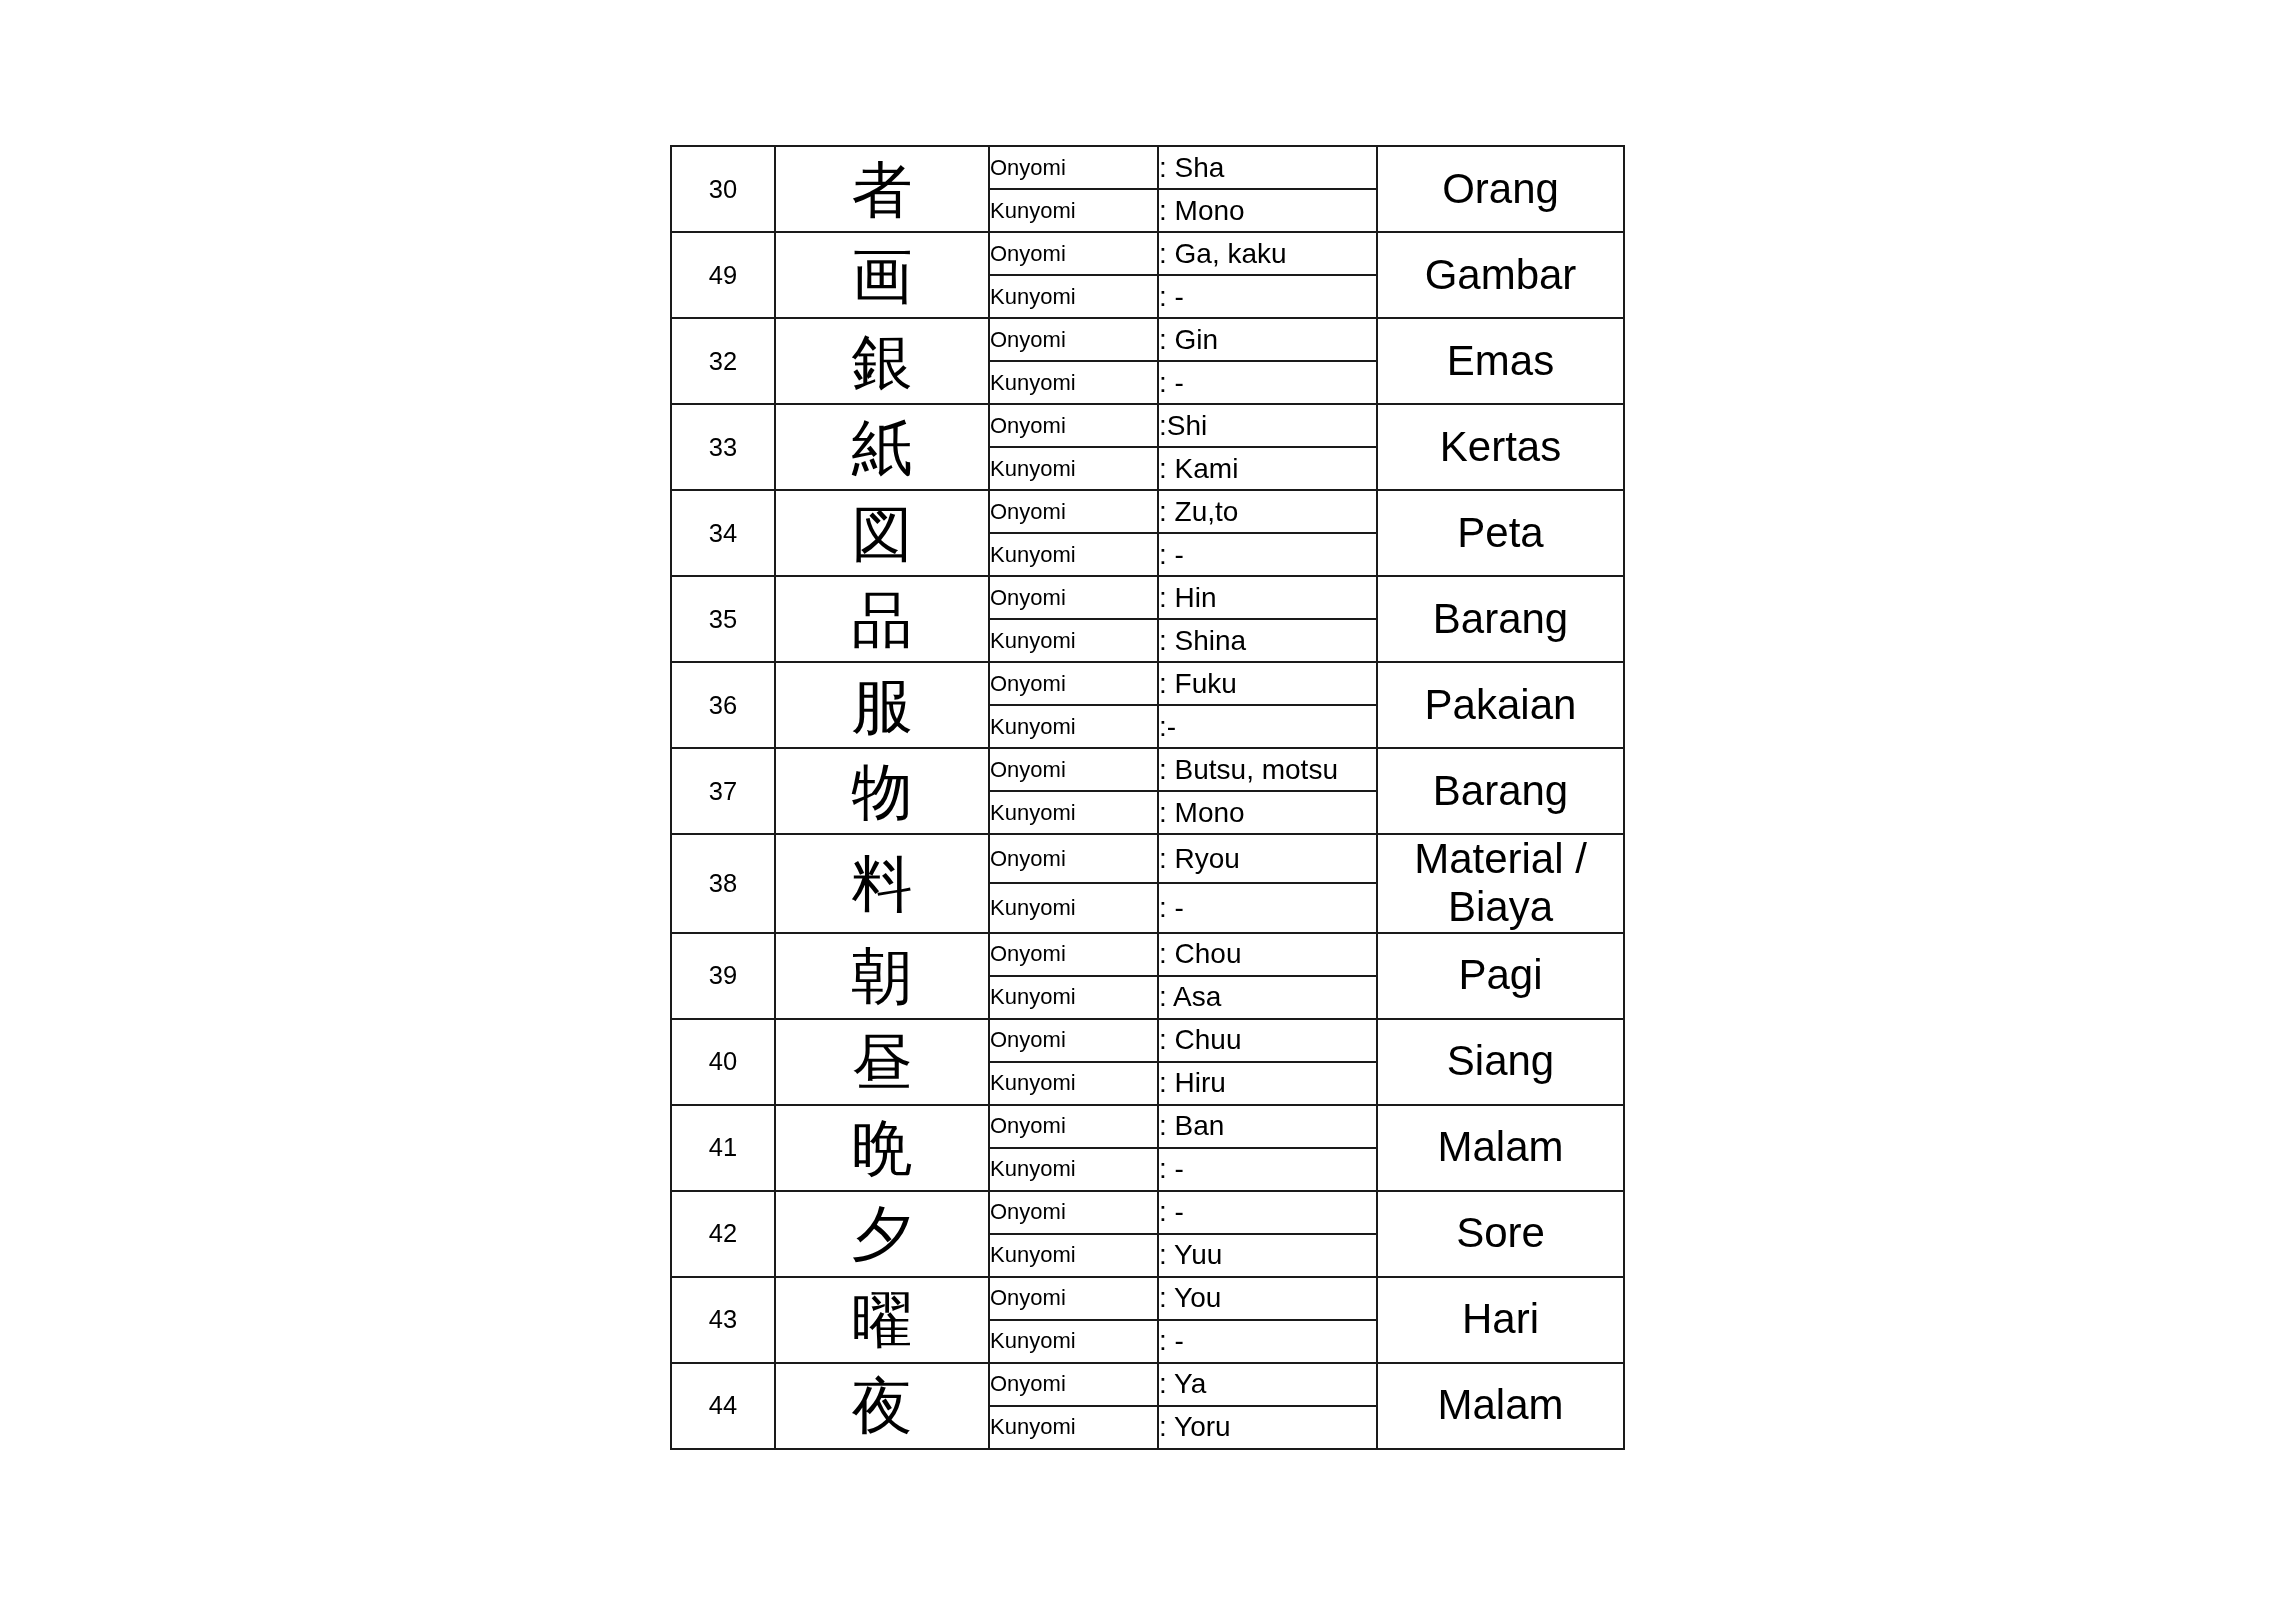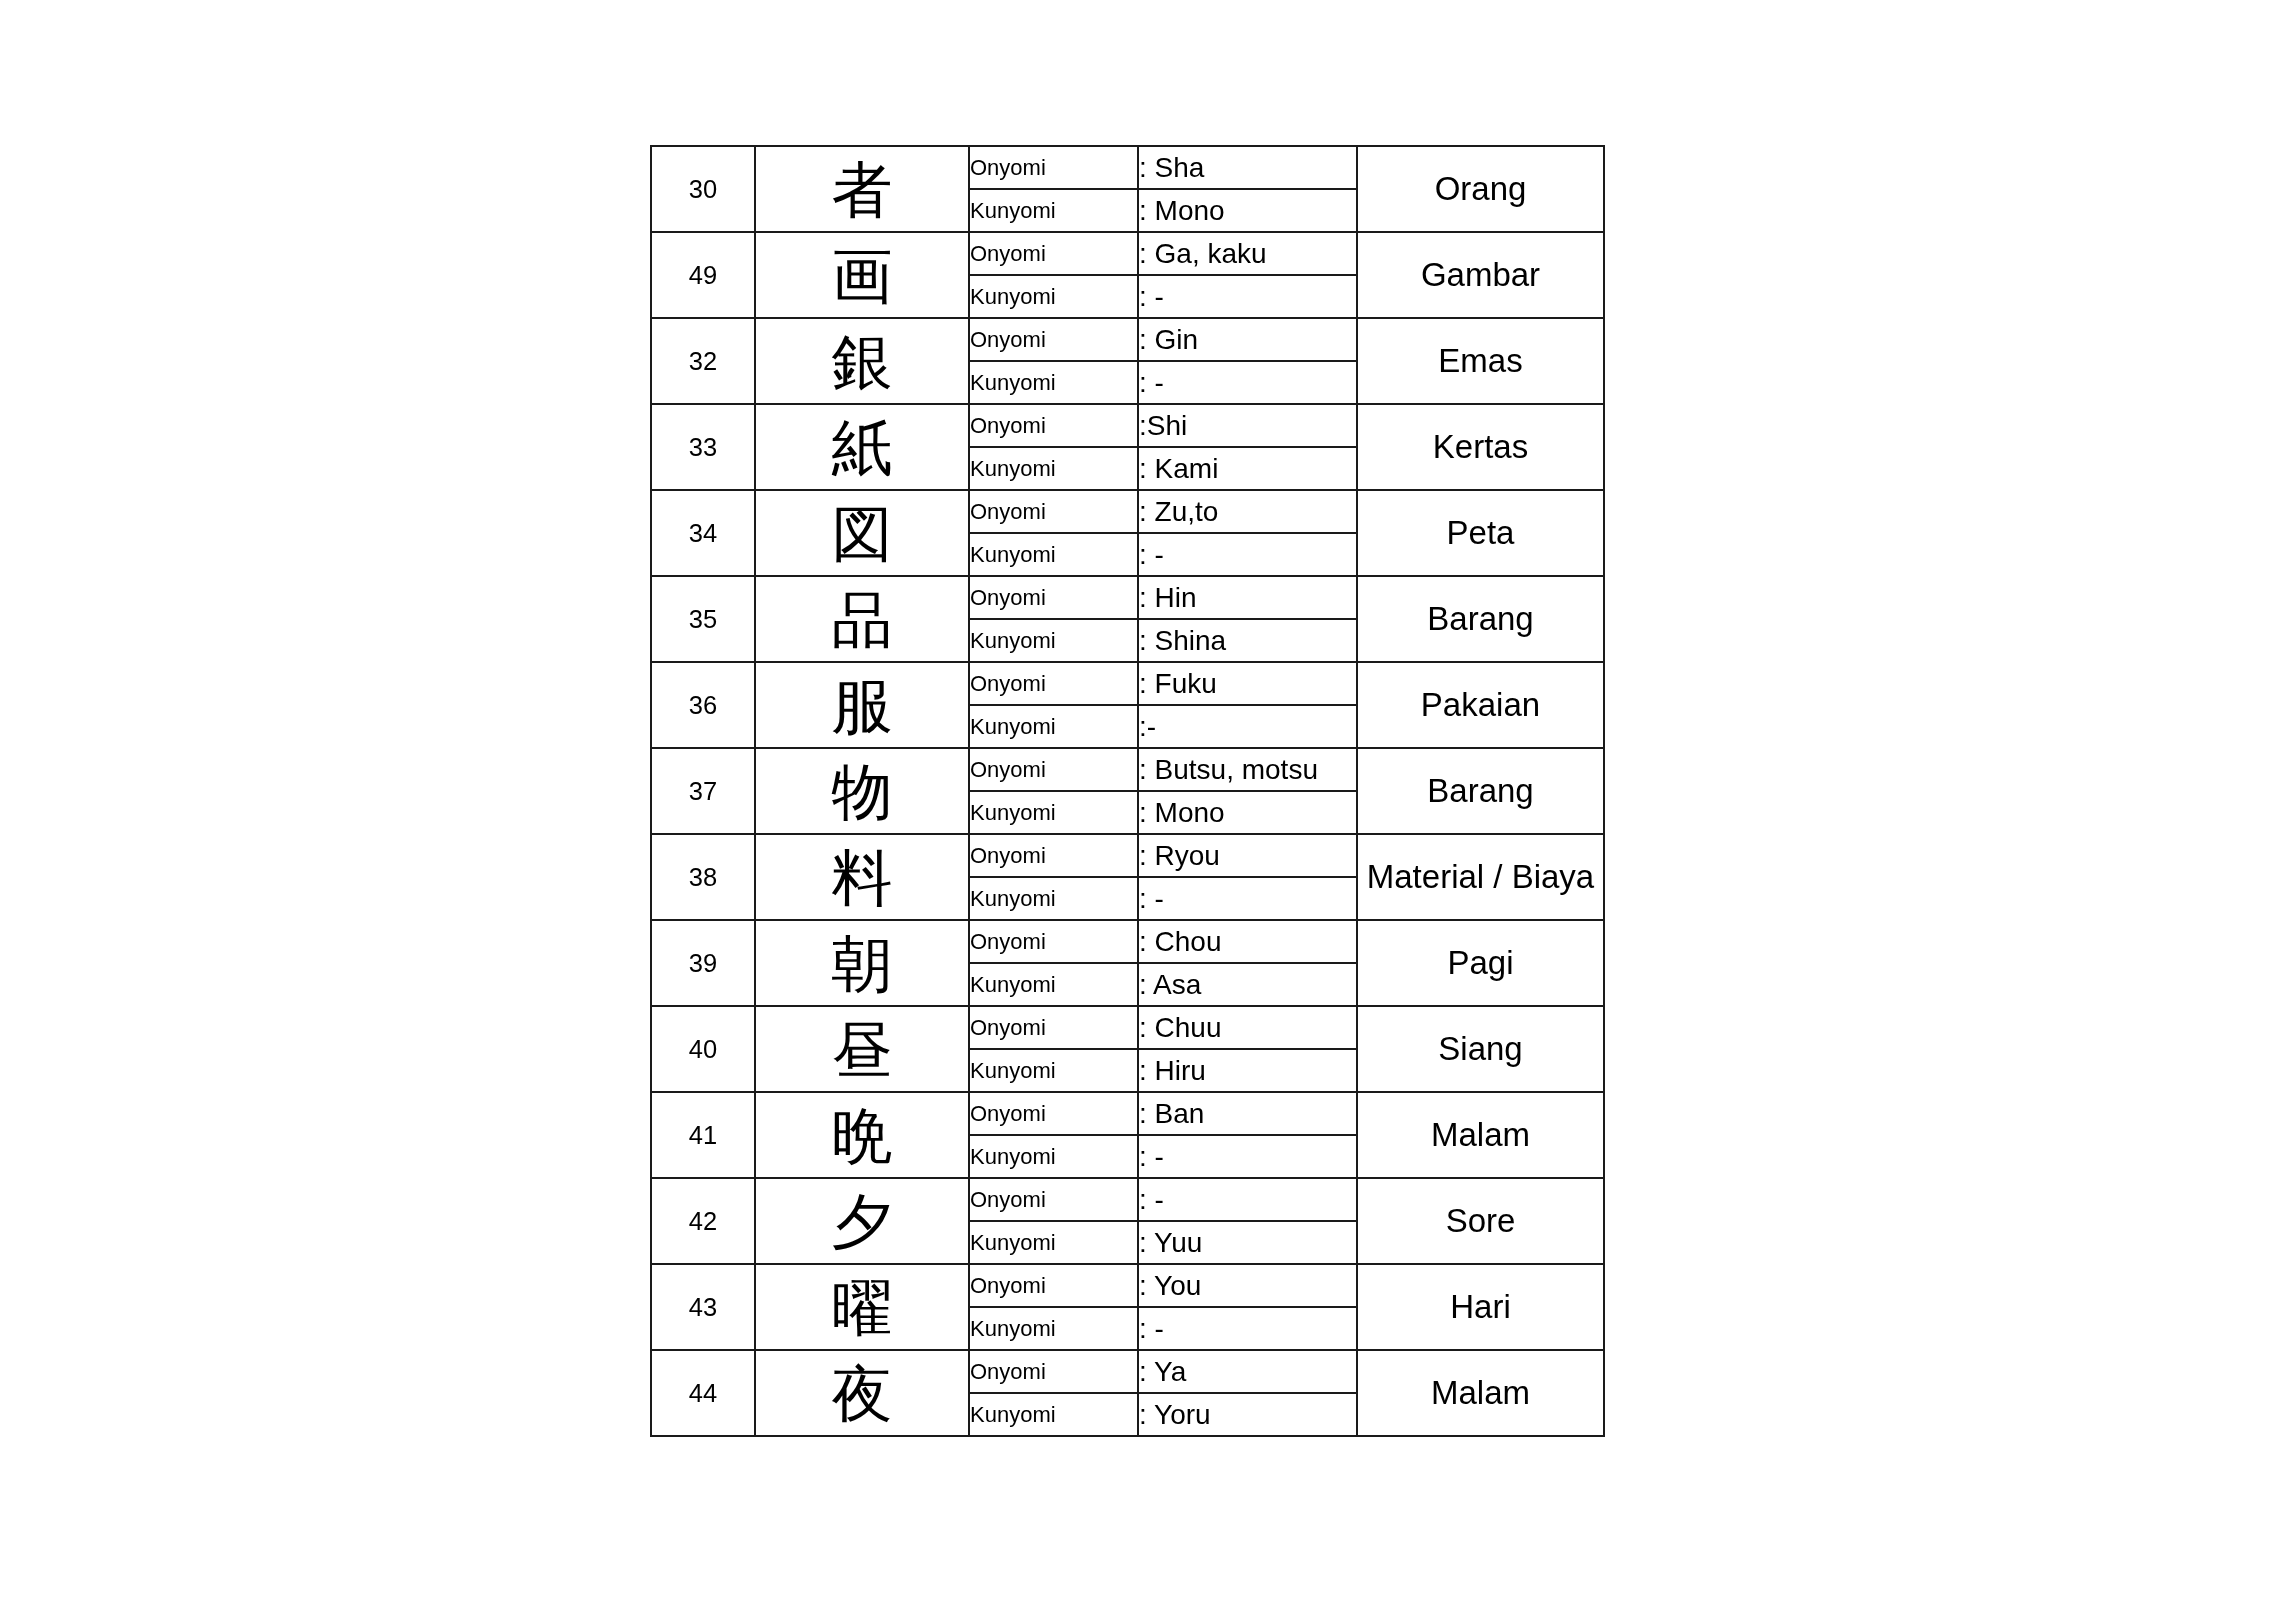--- a/index.html
+++ b/index.html
@@ -2,40 +2,40 @@
 <html><head>
 <meta charset="utf-8">
 <style>
   html, body { margin: 0; padding: 0; }
   body {
     width: 2293px; height: 1620px; background: #ffffff; position: relative; overflow: hidden;
     font-family: "Liberation Sans", "DejaVu Sans", sans-serif; color: #000;
   }
   .page { position: absolute; left: 0; top: 0; width: 2293px; height: 1620px; }
   table.kanji {
-    position: absolute; left: 650px; top: 145px;
+    position: absolute; left: 670px; top: 145px;
     border-collapse: collapse; table-layout: fixed;
     width: 952px;
   }
   table.kanji td {
     border: 2px solid #1a1a1a; padding: 0; margin: 0;
     box-sizing: border-box; vertical-align: middle; overflow: hidden;
   }
   col.c-num { width: 104px; }
   col.c-kanji { width: 214px; }
   col.c-label { width: 169px; }
   col.c-read { width: 219px; }
   col.c-mean { width: 247px; }
   tr.sub { height: 43px; }
   td.num { text-align: center; font-size: 25.5px; }
   td.kanji-cell { text-align: center; font-size: 61px; line-height: 1; padding-top: 7.8px;
     font-family: "DejaVu Sans", "Liberation Sans", sans-serif; }
   td.label { font-size: 22px; padding-left: 6.9px; text-align: left; line-height: 1; white-space: nowrap; }
   td.read { font-size: 28px; padding-left: 5.9px; text-align: left; line-height: 1; white-space: nowrap; }
-  td.meaning { text-align: center; font-size: 33px; line-height: 1.15; }
+  td.meaning { text-align: center; font-size: 42px; line-height: 1.15; }
 </style>
 </head>
 <body>
 
 <div class="page">
   <table class="kanji">
     <colgroup>
       <col class="c-num">
         <col class="c-kanji">
         <col class="c-label">

